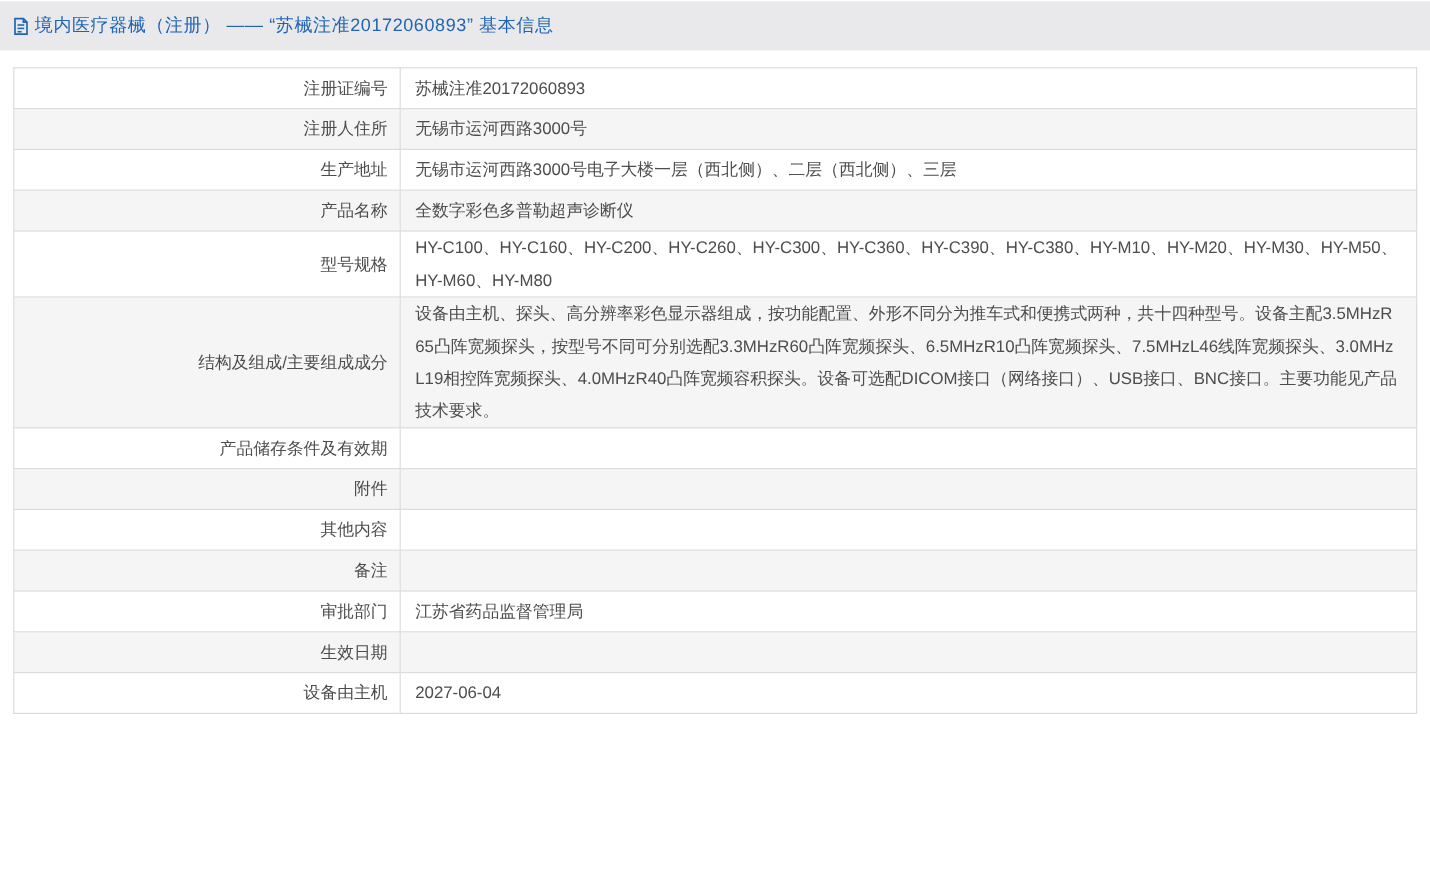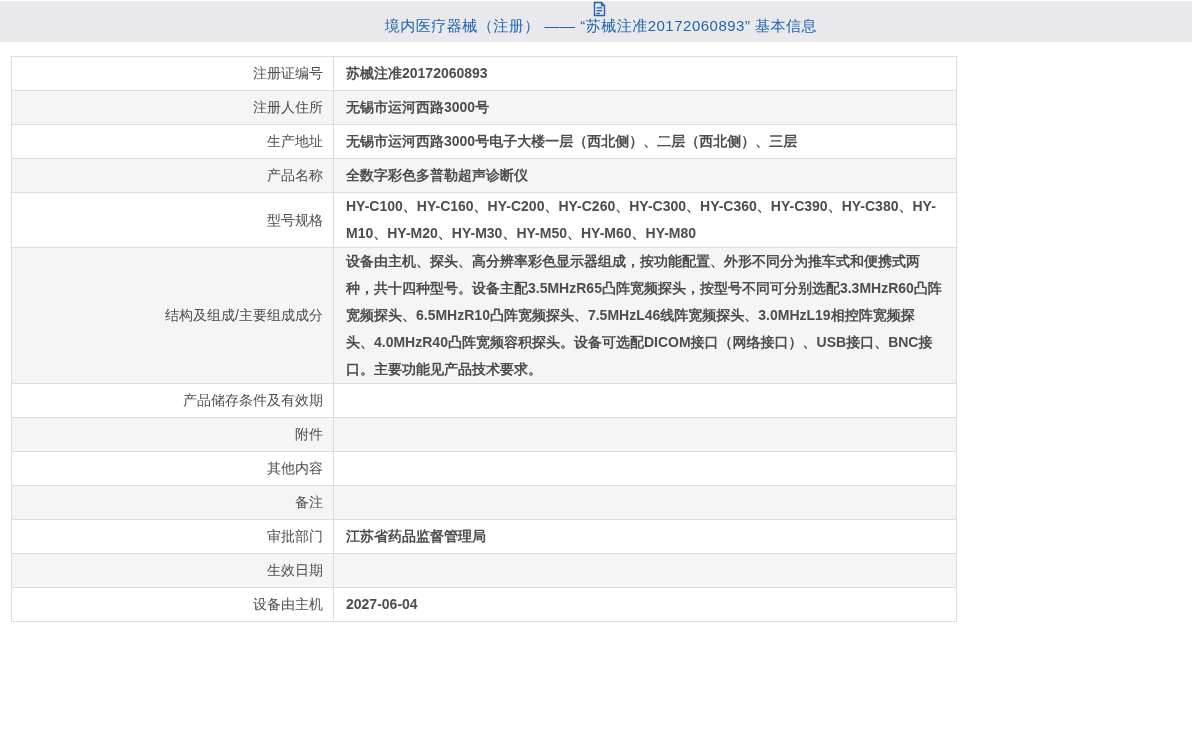--- a/index.html
+++ b/index.html
@@ -11,37 +11,36 @@
     font-family: "Liberation Sans", "DejaVu Sans", sans-serif;
   }
   
   .page-header {
     height: 41px;
     margin-top: 1px;
     background: #e9e9eb;
     display: flex;
     align-items: center;
     padding-left: 10px;
-    flex-direction: column;
   }
   .page-header .doc-icon {
     display: inline-flex;
     margin-right: 4px;
     flex: 0 0 auto;
   }
   .page-title {
     color: #2065b5;
     font-size: 15px;
     letter-spacing: 0.5px;
     white-space: nowrap;
   }
   
   .table-wrap { margin: 14px 11px 0 11px; }
   table.info-table {
-    width: 946px;
+    width: 1170px;
     border-collapse: collapse;
     table-layout: fixed;
     border: 1px solid #c8c8c8;
   }
   table.info-table td {
     border: 1px solid #dcdcdc;
     font-size: 14px;
     color: #4d4d4d;
     line-height: 27px;
     padding-top: 3px;
@@ -51,21 +50,20 @@
   }
   td.label-cell {
     width: 322px;
     text-align: right;
     padding-right: 10px;
   }
   td.value-cell {
     padding-left: 12px;
     padding-right: 14px;
     text-align: left;
-    font-weight: bold;
   }
   tr:nth-child(even) td { background: #f5f5f6; }
   tr:nth-child(odd) td { background: #ffffff; }
   tr.multi td { padding-top: 0; padding-bottom: 0; }
 </style>
 </head>
 <body>
 
 <div class="page-header">
   <span class="doc-icon">

